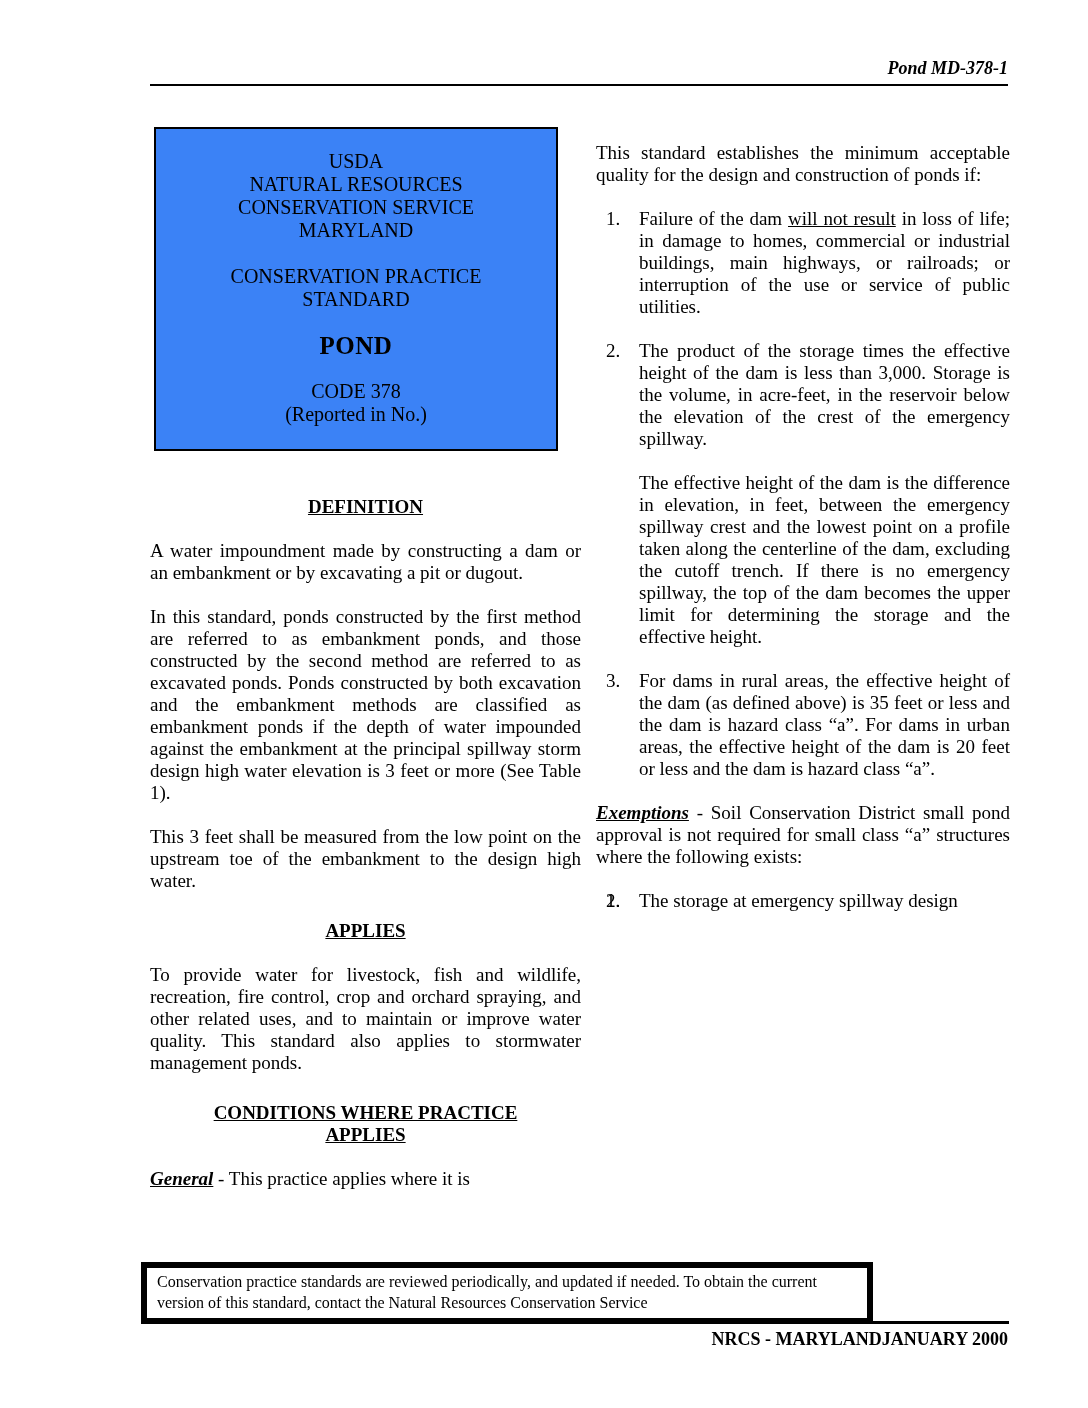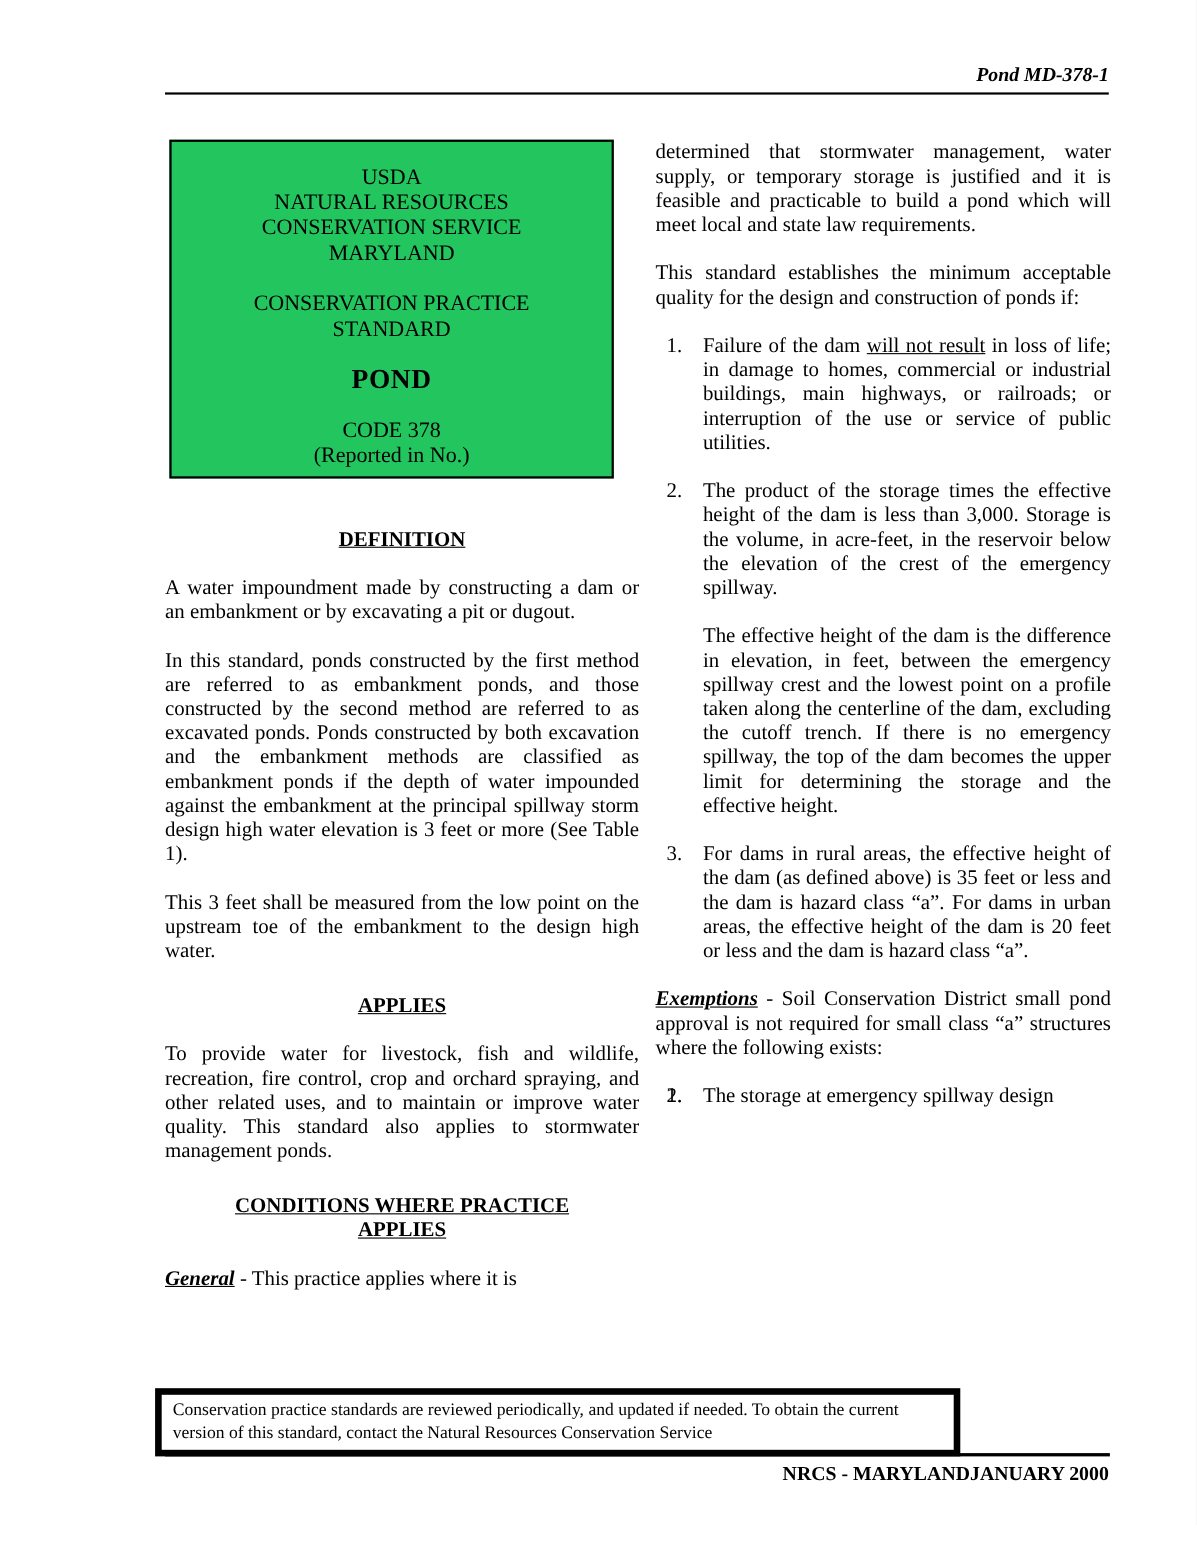--- a/index.html
+++ b/index.html
@@ -39,23 +39,23 @@
     font-size: 19px;
     line-height: 22px;
   }
   .col-left  { width: 431px; }
   .col-right { width: 414px; }
 
   
   .title-box {
     margin: 7px 23px 0 4px;
     border: 2px solid #000;
-    background: #22c55e;
+    background: #3b82f6;
     text-align: center;
-    padding: 21px 10px 7px;
+    padding: 21px 10px 23px;
     font-size: 20px;
     line-height: 23px;
   }
   .tb-group { margin: 0; }
   .tb-group + .tb-group { margin-top: 23px; }
   .tb-title {
     font-weight: bold;
     font-size: 25px;
     letter-spacing: 0.5px;
     margin: 23px 0;
@@ -171,21 +171,20 @@
       <p class="body-p">To provide water for livestock, fish and wildlife, recreation, fire control, crop and orchard spraying, and other related uses, and to maintain or improve water quality.  This standard also applies to stormwater management ponds.</p>
 
       <h2 class="section-heading"><span class="hu">CONDITIONS WHERE PRACTICE</span><br><span class="hu">APPLIES</span></h2>
 
       <p class="body-p last-p"><span class="biu">General</span><span> - This practice applies where it is</span></p>
 
     </div>
 
     <div class="col-right">
 
-      <p class="body-p first-p">determined that stormwater management, water supply, or temporary storage is justified and it is feasible and practicable to build a pond which will meet local and state law requirements.</p>
 
       <p class="body-p">This standard establishes the minimum acceptable quality for the design and construction of ponds if:</p>
 
       <div class="num-item">
         <span class="num">1.</span>
         <span>Failure of the dam </span><span class="u">will not result</span><span> in loss of life; in damage to homes, commercial or industrial buildings, main highways, or railroads; or interruption of the use or service of public utilities.</span>
       </div>
 
       <div class="num-item">
         <span class="num">2.</span>

